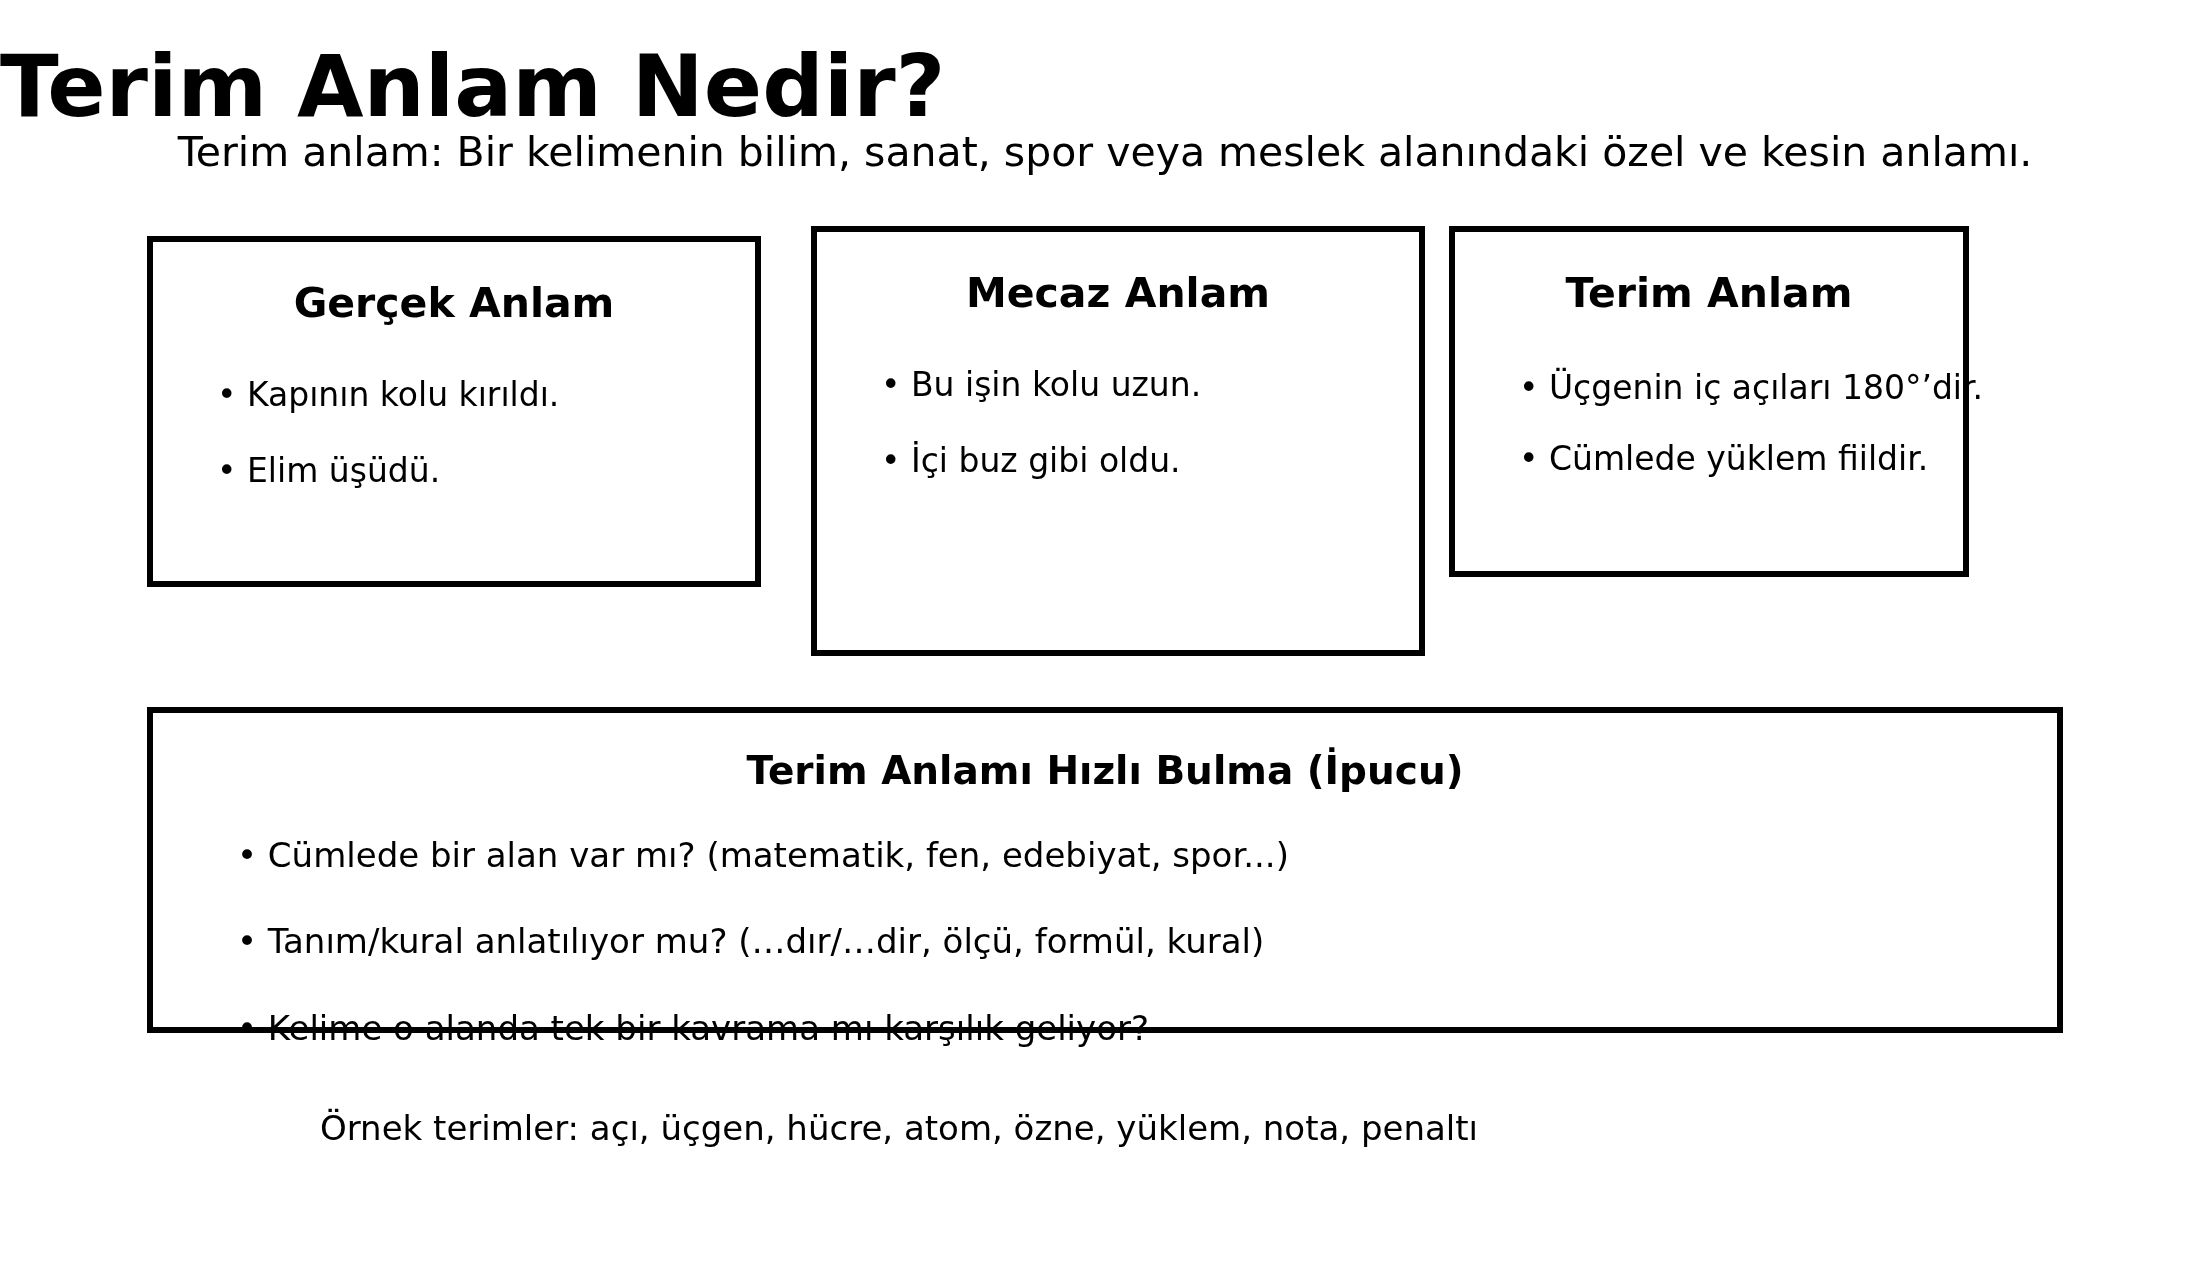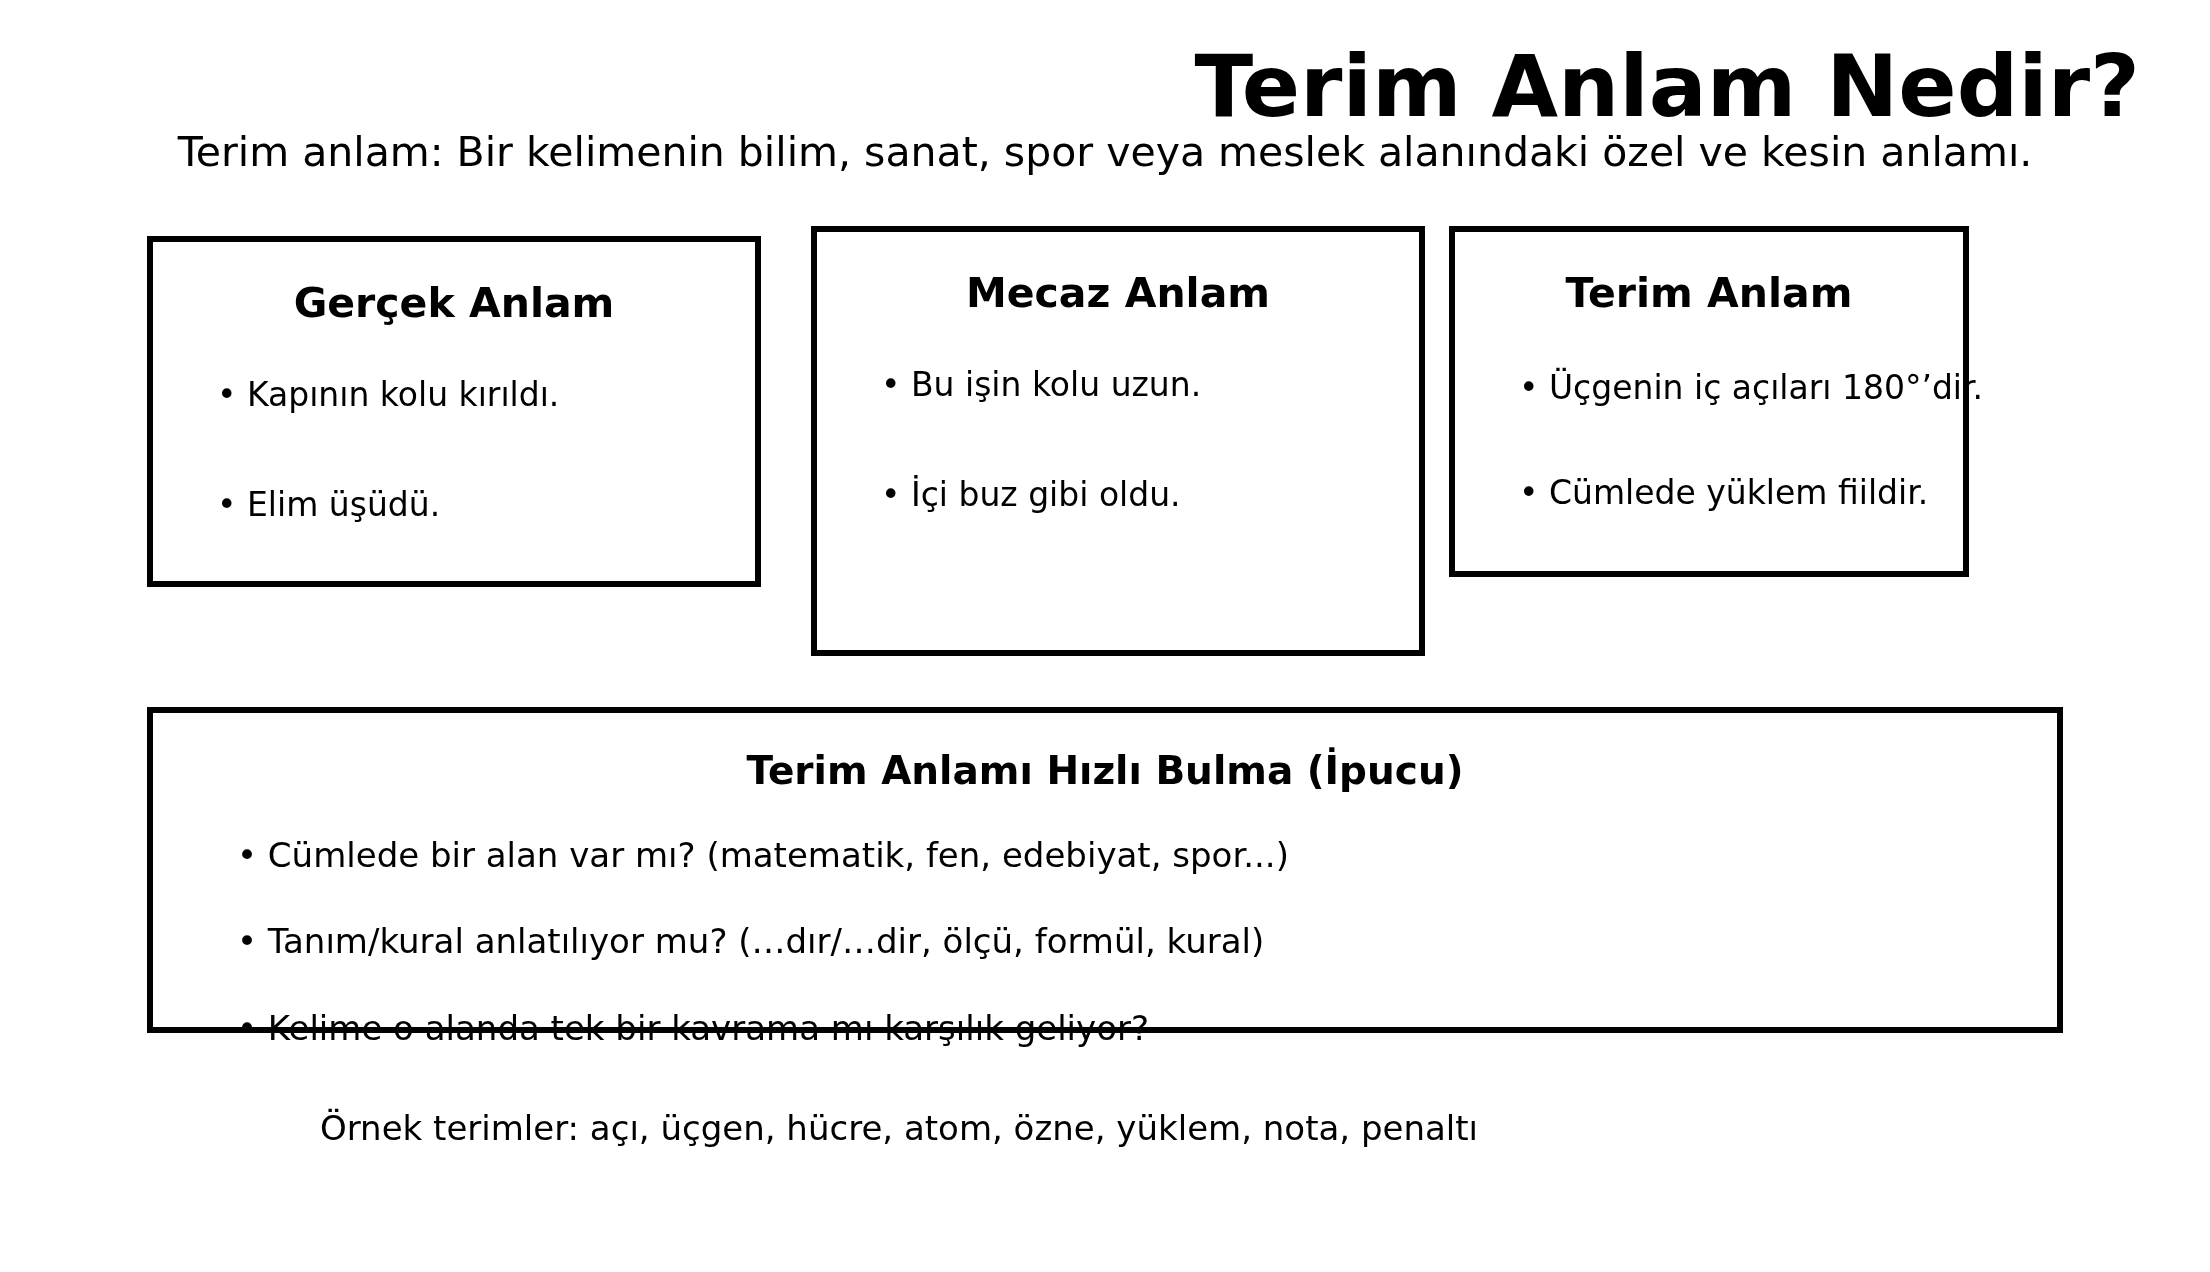--- a/index.html
+++ b/index.html
@@ -10,25 +10,24 @@
   body {
     width: 2210px;
     height: 1272px;
     position: relative;
     overflow: hidden;
     font-family: "DejaVu Sans", sans-serif;
     color: #000000;
   }
   .abs { position: absolute; white-space: nowrap; }
   .title {
-    left: 0; width: 2128px; text-align: right;
+    left: 0; width: 2128px; text-align: left;
     top: 36px;
     font-size: 86px; font-weight: bold;
     line-height: 100px;
-    padding-left: 12px;
   }
   .subtitle {
     left: 0; width: 2210px; text-align: center;
     top: 130px;
     font-size: 41px;
     line-height: 44px;
   }
   .card {
     position: absolute;
     box-sizing: border-box;
@@ -46,21 +45,21 @@
     line-height: 50px;
   }
   .card-item {
     position: absolute;
     left: 64px;
     font-size: 33px;
     line-height: 40px;
     white-space: nowrap;
   }
   .card-item.i0 { top: 133px; text-align: right; }
-  .card-item.i1 { top: 209px; margin-top: 34px; }
+  .card-item.i1 { top: 209px; }
   .card-3 .card-item.i0 { top: 136px; }
   .card-3 .card-item.i1 { top: 207px; }
 
   .tips-box {
     position: absolute;
     box-sizing: border-box;
     left: 147px; top: 707px;
     width: 1916px; height: 326px;
     border: 6px solid #000000;
     background: transparent;

